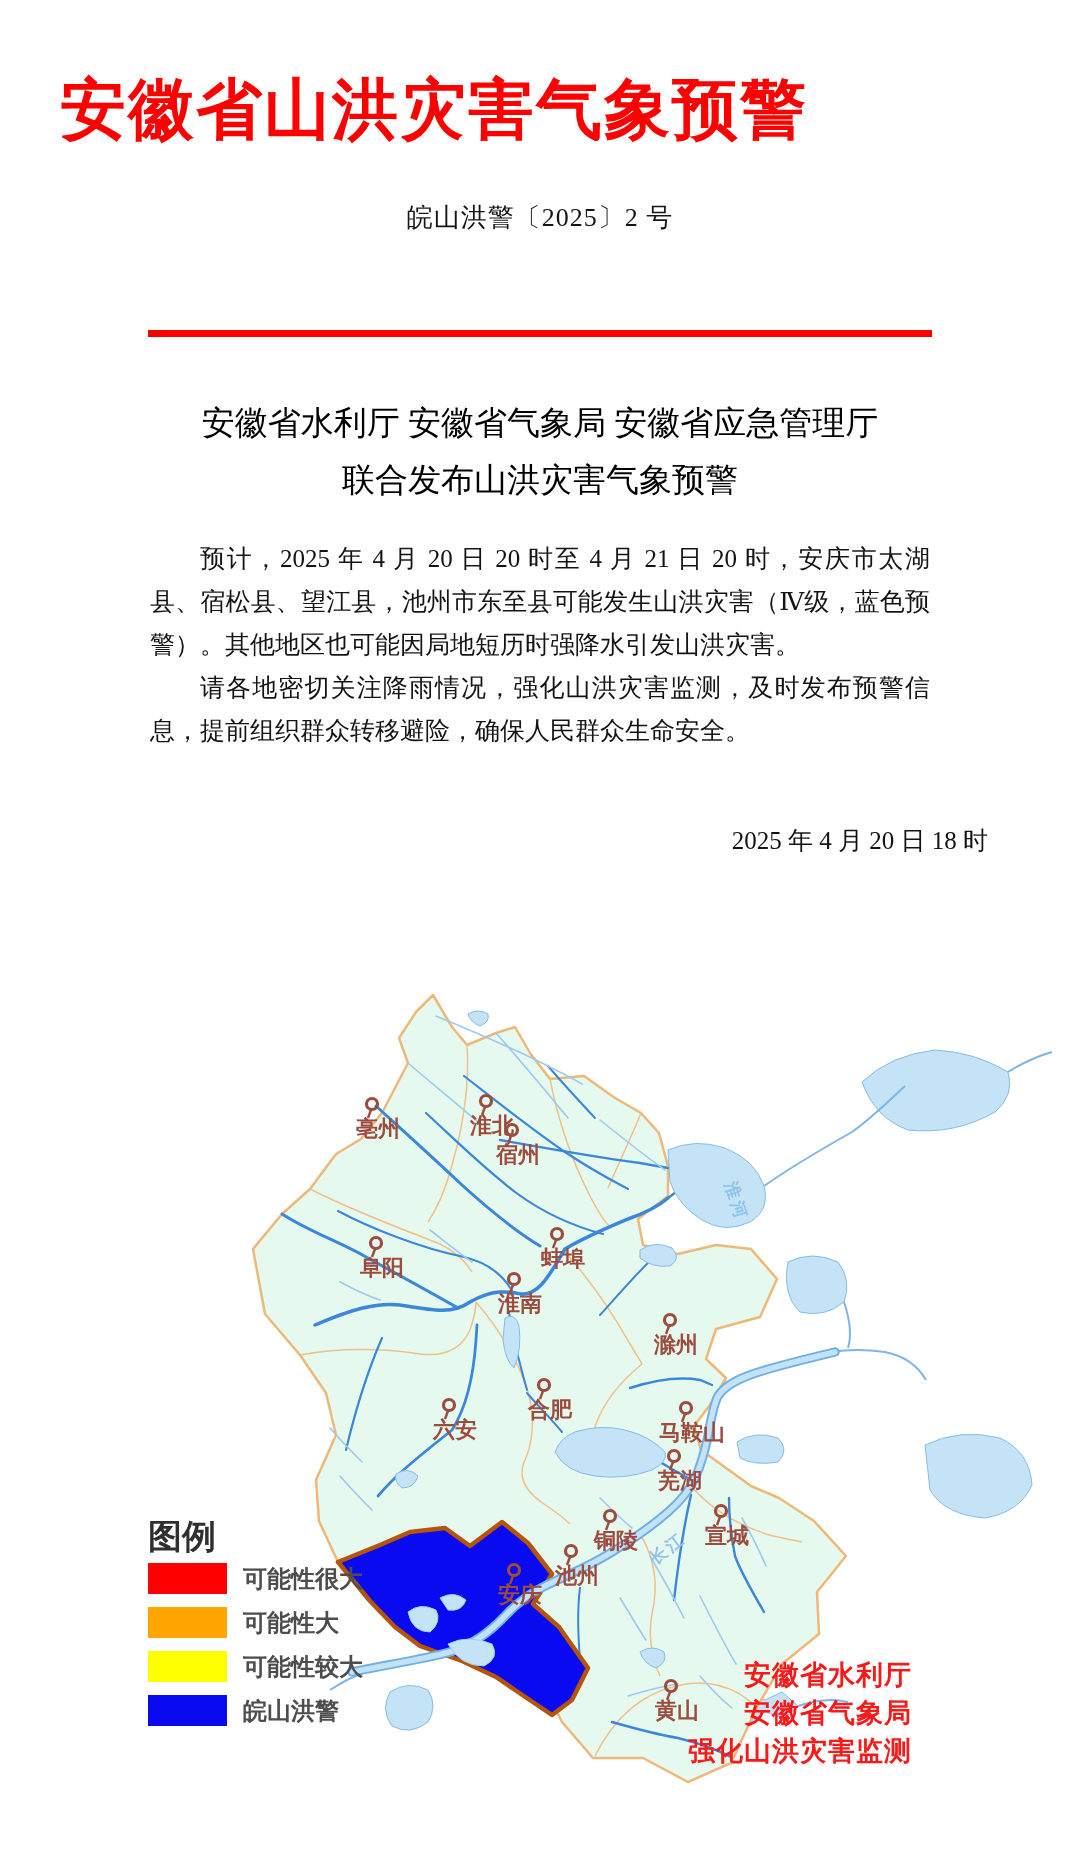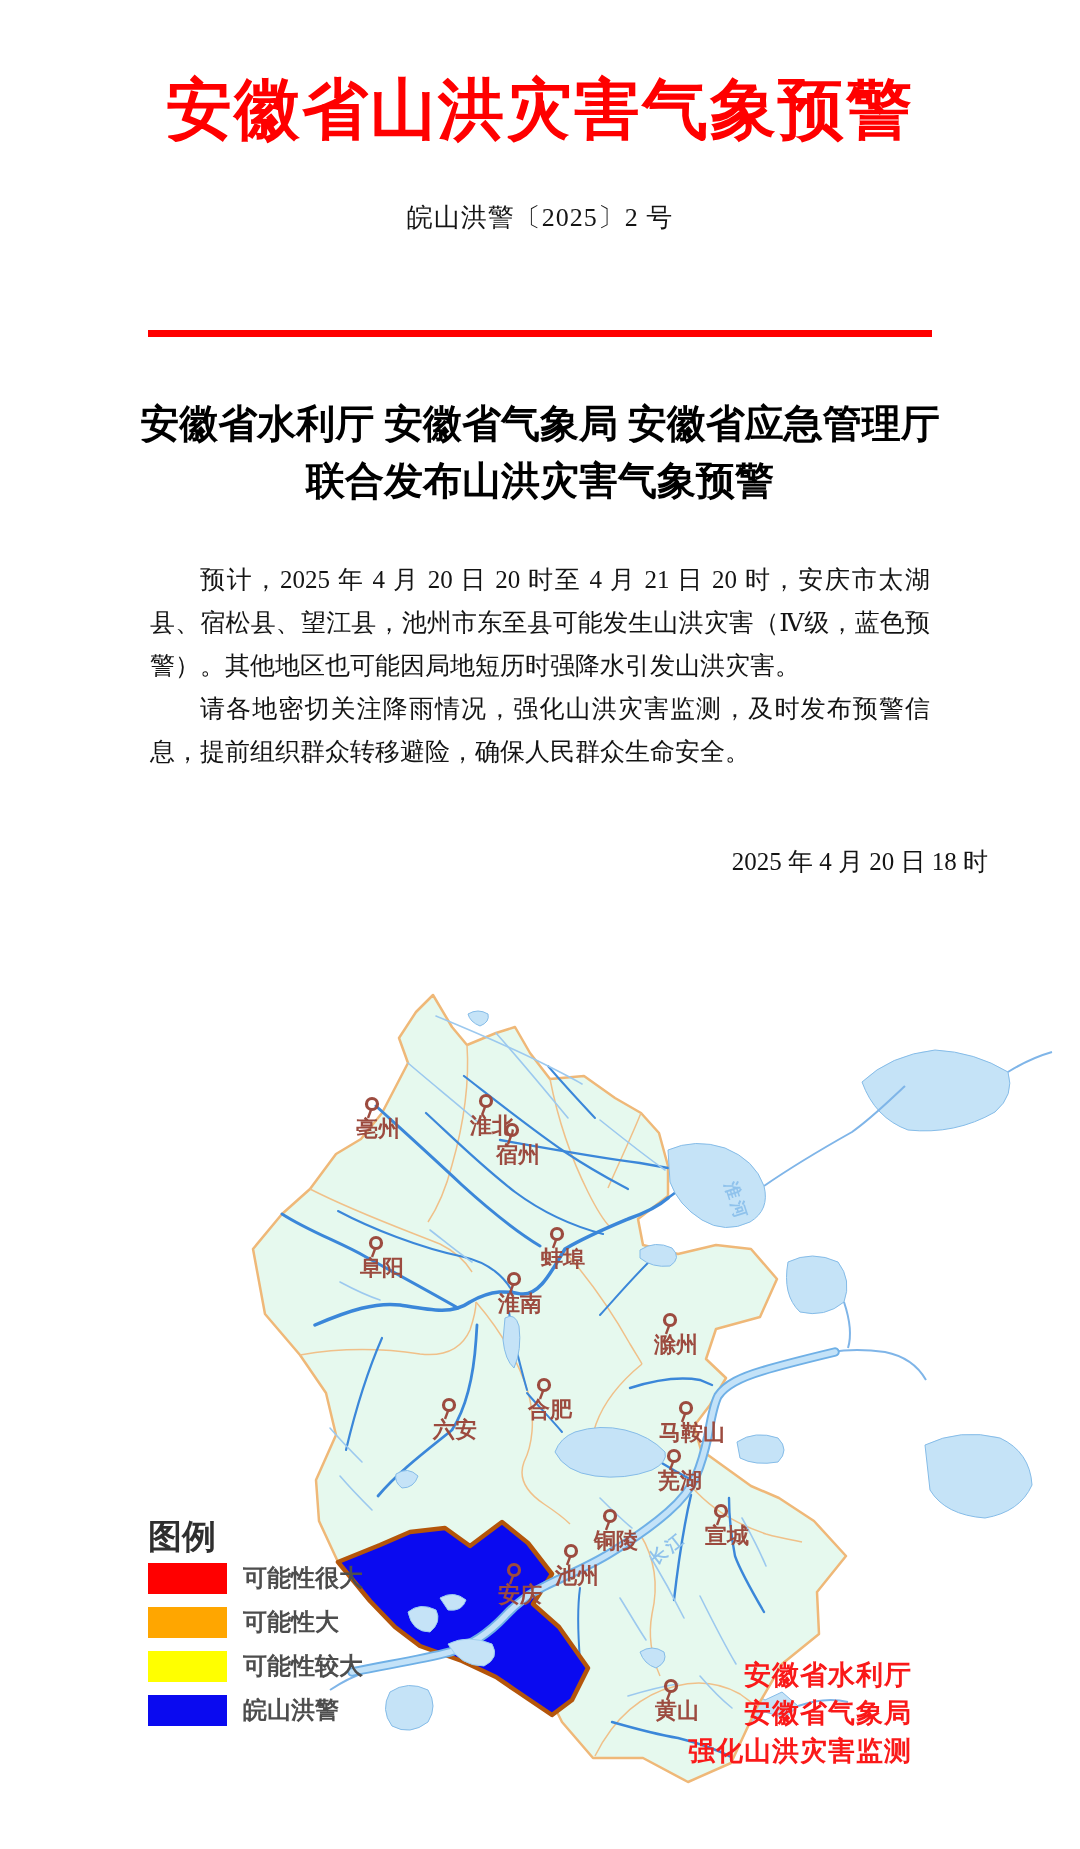--- a/index.html
+++ b/index.html
@@ -1,51 +1,51 @@
 <!DOCTYPE html>
 <html><head>
 <meta charset="utf-8">
 <style>
   html,body { margin:0; padding:0; }
   body {
     width:1080px; height:1849px; position:relative; background:#ffffff;
     font-family:"Liberation Serif","DejaVu Serif",serif; overflow:hidden;
   }
   .doc-title {
-    margin:72px 60px 0; text-align:center; color:#ff0000;
+    margin:72px 60px 0; color:#ff0000;
     font-size:66px; font-weight:bold; letter-spacing:2px; line-height:1.15;
   }
   .doc-number { margin-top:52px; text-align:center; font-size:26px; color:#151515; letter-spacing:1px; }
   .red-rule { margin:95px 148px 0; height:7px; background:#ff0000; }
-  .notice-heading { margin-top:58px; text-align:center; font-weight:bold; color:#000; font-size:39px; line-height:57px; }
+  .notice-heading { margin-top:58px; text-align:center; font-weight:normal; color:#000; font-size:33px; line-height:57px; }
   .body-para {
     margin:0 150px; font-size:25px; line-height:43px; text-align:justify;
     text-indent:2em; color:#141414;
   }
-  .p1 { margin-top:49px; }
+  .p1 { margin-top:28px; }
   .p2 { }
   .date-line { margin-top:72px; text-align:right; padding-right:92px; font-size:25px; color:#141414; }
 
   #map-svg { position:absolute; left:0; top:0; width:1080px; height:1849px; }
 
   .city-label {
     font-family:"Liberation Sans","DejaVu Sans",sans-serif;
     font-size:22px; font-weight:bold; fill:#9c4b3f; text-anchor:middle;
   }
   .river-label {
     font-family:"Liberation Sans","DejaVu Sans",sans-serif;
     font-size:17px; fill:#8fc2ec; letter-spacing:3px; text-anchor:middle; font-weight:bold;
   }
 
   .legend {
     position:absolute; left:148px; top:1514px;
     font-family:"Liberation Sans","DejaVu Sans",sans-serif;
   }
   .legend-title { font-size:34px; font-weight:bold; color:#2f2f2f; margin-bottom:3px; }
-  .legend-row { display:flex; align-items:flex-end; margin-bottom:13px; height:31px; }
+  .legend-row { display:flex; align-items:center; margin-bottom:13px; height:31px; }
   .legend-swatch { display:inline-block; width:79px; height:31px; }
   .legend-label { margin-left:16px; font-size:24px; color:#4d4d4d; font-weight:bold; }
 
   .signature {
     position:absolute; right:168px; top:1656px; text-align:right;
     color:#fa1919; font-size:27px; font-weight:bold; line-height:38px; letter-spacing:1px;
   }
 </style>
 </head>
 <body>

